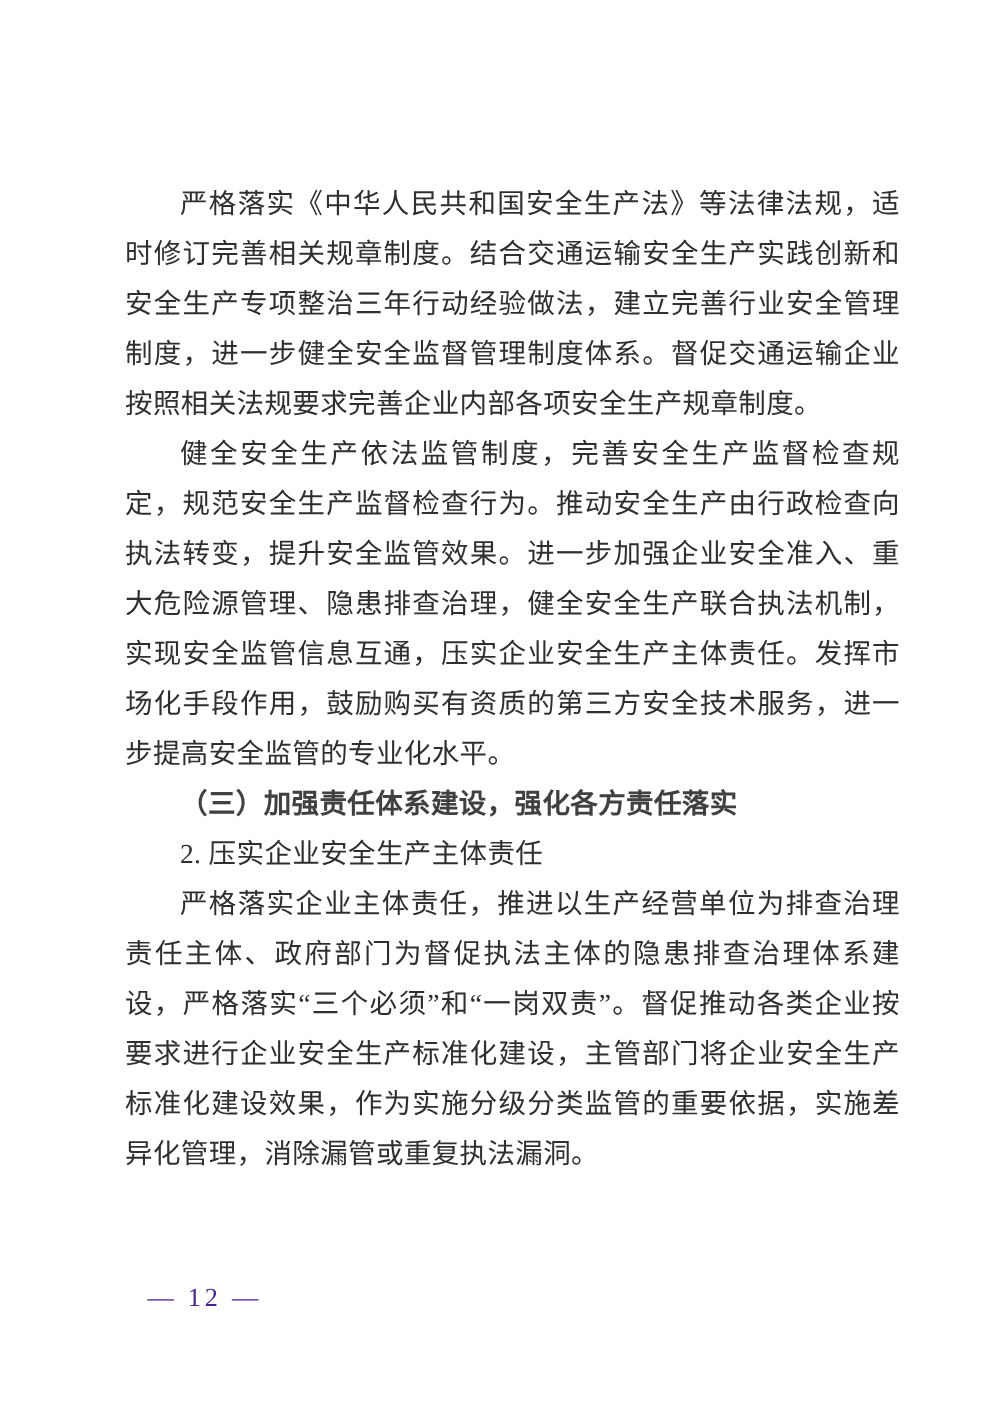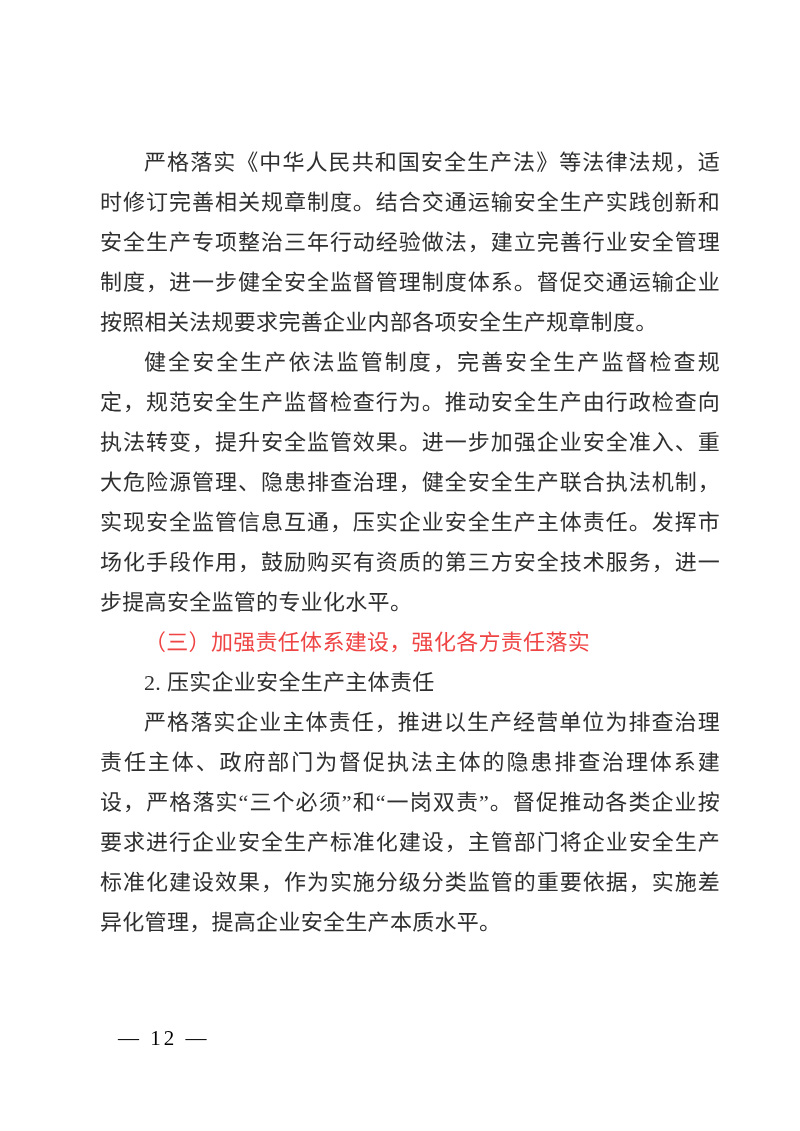--- a/index.html
+++ b/index.html
@@ -34,42 +34,42 @@
     text-justify: inter-ideograph;
   }
   .doc-body p {
     margin: 0;
     padding: 0;
     text-indent: 2em;
     letter-spacing: 0.3px;
     word-break: break-all;
   }
   .doc-body p.section-heading {
-    font-weight: normal;
-    color: #ef4444;
+    font-weight: bold;
+    color: #404040;
   }
   .page-number {
     position: absolute;
     left: 118px;
     top: 1024px;
     font-size: 21px;
     line-height: 28px;
-    color: #000000;
+    color: #4c1d95;
     letter-spacing: 3px;
     white-space: nowrap;
   }
 </style>
 </head>
 <body>
 
 <div class="page">
 
   <div class="doc-body">
     <p>严格落实《中华人民共和国安全生产法》等法律法规，适时修订完善相关规章制度。结合交通运输安全生产实践创新和安全生产专项整治三年行动经验做法，建立完善行业安全管理制度，进一步健全安全监督管理制度体系。督促交通运输企业按照相关法规要求完善企业内部各项安全生产规章制度。</p>
     <p>健全安全生产依法监管制度，完善安全生产监督检查规定，规范安全生产监督检查行为。推动安全生产由行政检查向执法转变，提升安全监管效果。进一步加强企业安全准入、重大危险源管理、隐患排查治理，健全安全生产联合执法机制，实现安全监管信息互通，压实企业安全生产主体责任。发挥市场化手段作用，鼓励购买有资质的第三方安全技术服务，进一步提高安全监管的专业化水平。</p>
     <p class="section-heading">（三）加强责任体系建设，强化各方责任落实</p>
     <p>2. 压实企业安全生产主体责任</p>
-    <p>严格落实企业主体责任，推进以生产经营单位为排查治理责任主体、政府部门为督促执法主体的隐患排查治理体系建设，严格落实“三个必须”和“一岗双责”。督促推动各类企业按要求进行企业安全生产标准化建设，主管部门将企业安全生产标准化建设效果，作为实施分级分类监管的重要依据，实施差异化管理，提高企业安全生产本质水平。</p>
+    <p>严格落实企业主体责任，推进以生产经营单位为排查治理责任主体、政府部门为督促执法主体的隐患排查治理体系建设，严格落实“三个必须”和“一岗双责”。督促推动各类企业按要求进行企业安全生产标准化建设，主管部门将企业安全生产标准化建设效果，作为实施分级分类监管的重要依据，实施差异化管理，消除漏管或重复执法漏洞。</p>
   </div>
 
   <div class="page-number">— 12 —</div>
 
 </div>
 
 </body></html>

